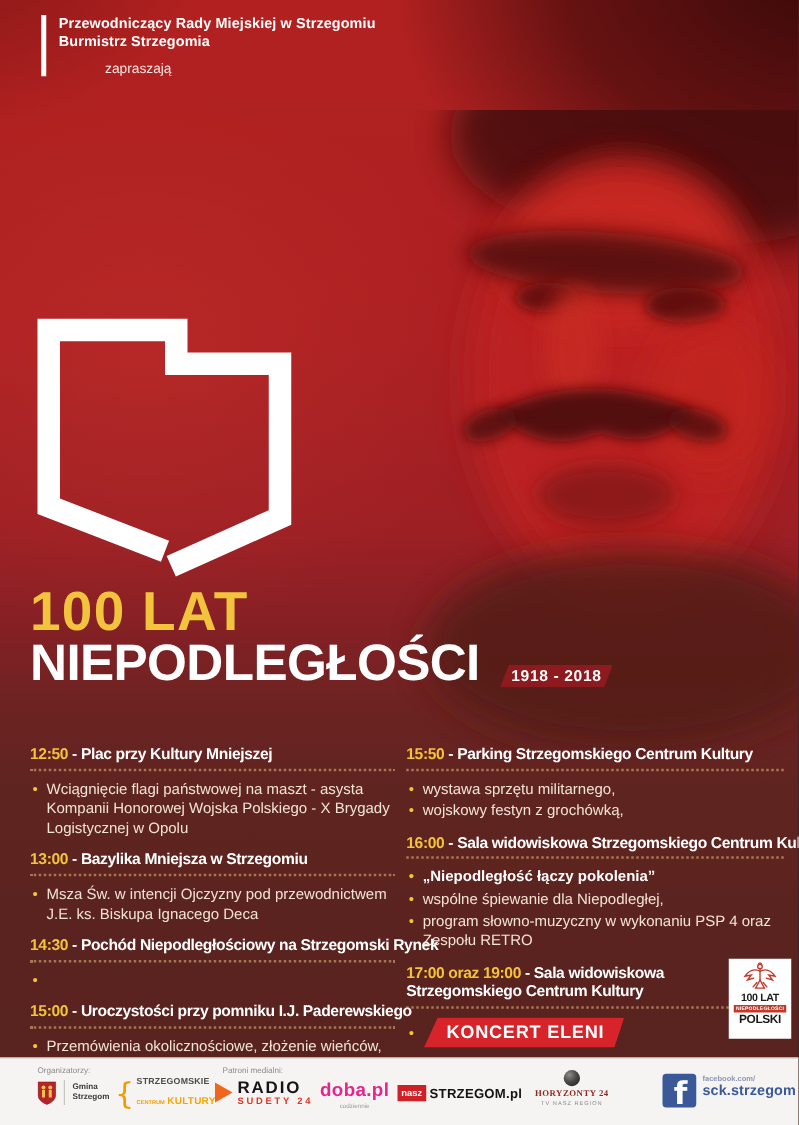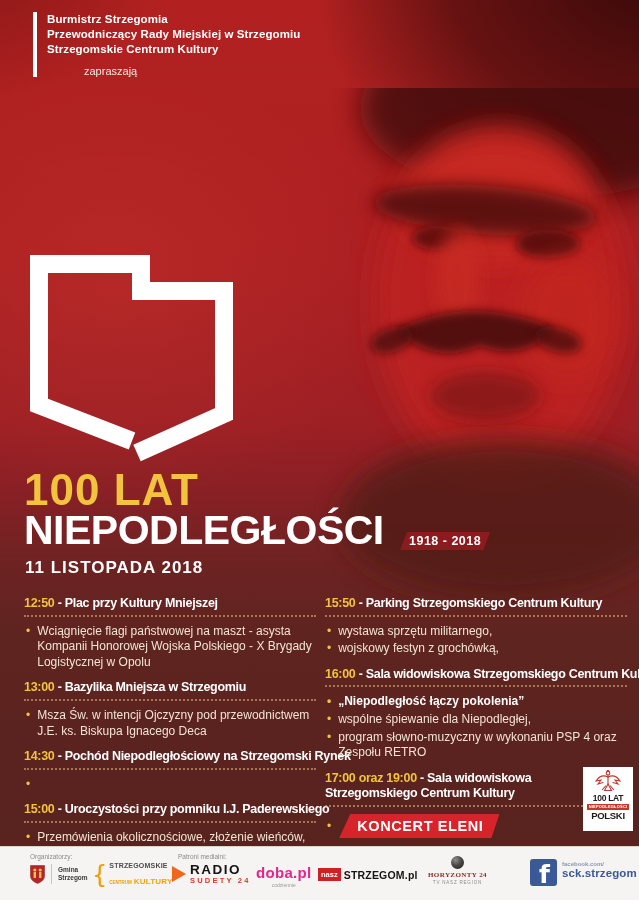--- a/index.html
+++ b/index.html
@@ -109,37 +109,35 @@
     <ellipse cx="92" cy="252" rx="22" ry="12" fill="#4c0e0b" opacity="0.8" filter="url(#b5)" transform="rotate(-18 92 252)"></ellipse>
     <ellipse cx="258" cy="252" rx="24" ry="12" fill="#4c0e0b" opacity="0.8" filter="url(#b5)" transform="rotate(14 258 252)"></ellipse>
     <ellipse cx="185" cy="308" rx="55" ry="24" fill="#7a1712" opacity="0.7" filter="url(#b8)"></ellipse>
     <ellipse cx="205" cy="430" rx="165" ry="80" fill="#521b16" opacity="0.85" filter="url(#b14)"></ellipse>
   </svg>
 
   <div class="hdr">
     <div class="hdr-bar"></div>
     <div>
       <div class="hdr-lines">
+        <div>Przewodniczący Rady Miejskiej  w Strzegomiu</div>
         <div>Burmistrz Strzegomia</div>
-        <div>Przewodniczący Rady Miejskiej  w Strzegomiu</div>
-        <div>Strzegomskie Centrum Kultury</div>
       </div>
       <div class="hdr-invite">zapraszają</div>
     </div>
   </div>
 
   <svg class="frame-logo" width="238" height="235" viewBox="0 0 238 235">
     <path d="M107 19 H14 V160 L107 196" fill="none" stroke="#ffffff" stroke-width="18" stroke-linejoin="miter"></path>
     <path d="M116 10 V46 H199 V169 L112 208" fill="none" stroke="#ffffff" stroke-width="18" stroke-linejoin="miter"></path>
   </svg>
 
   <div class="t-years">100 LAT</div>
   <div class="t-word">NIEPODLEGŁOŚCI</div>
   <div class="t-badge">1918 - 2018</div>
-  <div class="t-date">11 LISTOPADA 2018</div>
 
   <div class="col col-left">
     <div class="item">
       <div class="head"><span class="time">12:50</span> <span>- Plac przy Kultury Mniejszej</span></div>
       <div class="dotline"></div>
       <div class="bul">
           <span class="dot">•</span>
           <span>Wciągnięcie flagi państwowej na maszt - asysta Kompanii Honorowej Wojska Polskiego - X Brygady Logistycznej w Opolu</span>
         </div>
     </div>

